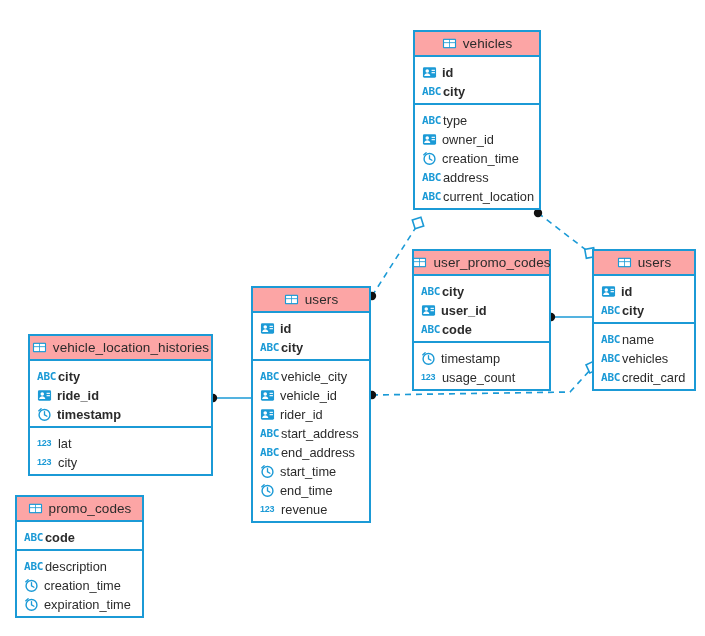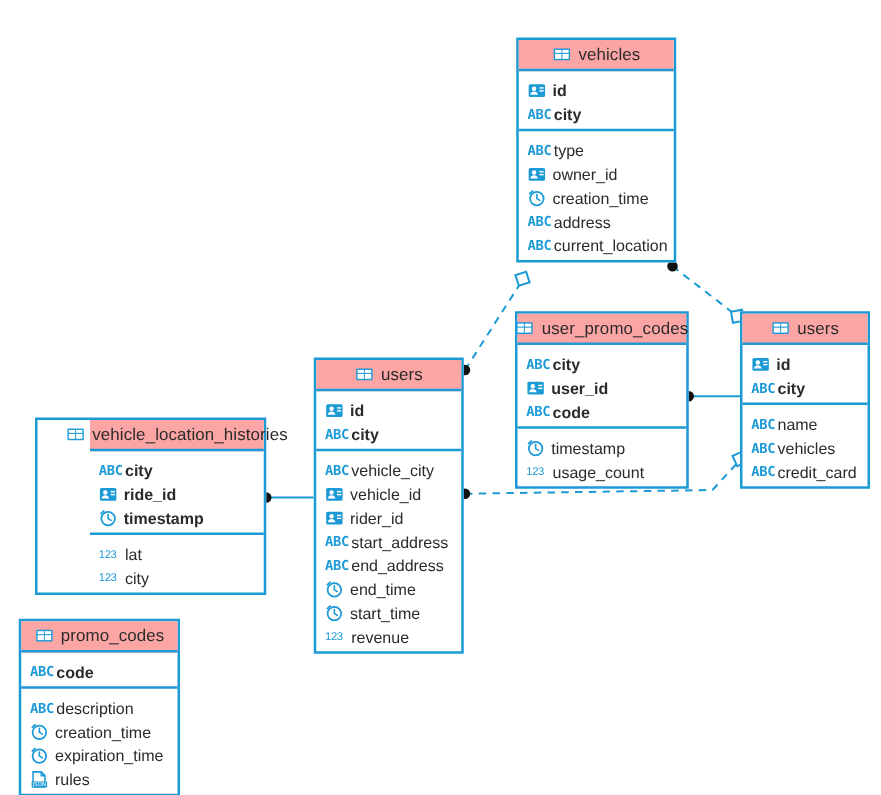--- a/index.html
+++ b/index.html
@@ -101,21 +101,21 @@
     color: #1b9ad6;
     letter-spacing: -0.2px;
     font-family: "DejaVu Sans Mono", monospace;
     text-align: left;
     line-height: 15px;
   }
   .ico-123 {
     flex: 0 0 auto;
     width: 16px;
     font-size: 9px;
-    font-weight: normal;
+    font-weight: bold;
     color: #1b9ad6;
     letter-spacing: -0.3px;
     font-family: "Liberation Sans", sans-serif;
     text-align: left;
     line-height: 15px;
   }
 
   
 </style>
 </head>
@@ -389,39 +389,39 @@
           <span class="field-name">end_address</span>
         </div>
         <div class="field-row">
           <span class="ico">
             <svg viewBox="0 0 16 16" width="15" height="15">
               <circle cx="8" cy="8.4" r="5.8" fill="#ffffff" stroke="#1b9ad6" stroke-width="1.5"></circle>
               <path d="M8 4.9 L8 8.4 L10.6 9.9" fill="none" stroke="#1b9ad6" stroke-width="1.4" stroke-linecap="round"></path>
               <path d="M1.9 4.1 L4.4 1.9" fill="none" stroke="#1b9ad6" stroke-width="1.4" stroke-linecap="round"></path>
             </svg>
           </span>
+          <span class="field-name">start_time</span>
+        </div>
+        <div class="field-row">
+          <span class="ico">
+            <svg viewBox="0 0 16 16" width="15" height="15">
+              <circle cx="8" cy="8.4" r="5.8" fill="#ffffff" stroke="#1b9ad6" stroke-width="1.5"></circle>
+              <path d="M8 4.9 L8 8.4 L10.6 9.9" fill="none" stroke="#1b9ad6" stroke-width="1.4" stroke-linecap="round"></path>
+              <path d="M1.9 4.1 L4.4 1.9" fill="none" stroke="#1b9ad6" stroke-width="1.4" stroke-linecap="round"></path>
+            </svg>
+          </span>
           <span class="field-name">end_time</span>
-        </div>
-        <div class="field-row">
-          <span class="ico">
-            <svg viewBox="0 0 16 16" width="15" height="15">
-              <circle cx="8" cy="8.4" r="5.8" fill="#ffffff" stroke="#1b9ad6" stroke-width="1.5"></circle>
-              <path d="M8 4.9 L8 8.4 L10.6 9.9" fill="none" stroke="#1b9ad6" stroke-width="1.4" stroke-linecap="round"></path>
-              <path d="M1.9 4.1 L4.4 1.9" fill="none" stroke="#1b9ad6" stroke-width="1.4" stroke-linecap="round"></path>
-            </svg>
-          </span>
-          <span class="field-name">start_time</span>
         </div>
         <div class="field-row">
           <span class="ico-123">123</span>
           <span class="field-name">revenue</span>
         </div>
       </div>
     </div>
-    <div class="table-box" style="left: 28px; top: 334px; width: 185px; padding-left: 42px;">
+    <div class="table-box" style="left: 28px; top: 334px; width: 185px;">
       <div class="table-title">
         <span class="ico">
           <svg viewBox="0 0 16 16" width="15" height="15">
             <rect x="1" y="3" width="14" height="10" rx="1" fill="#1b9ad6"></rect>
             <rect x="2.2" y="4.2" width="5.4" height="2.5" fill="#ffffff"></rect>
             <rect x="8.4" y="4.2" width="5.4" height="2.5" fill="#ffffff"></rect>
             <rect x="2.2" y="7.6" width="5.4" height="4.2" fill="#ffffff"></rect>
             <rect x="8.4" y="7.6" width="5.4" height="4.2" fill="#ffffff"></rect>
           </svg>
         </span>
@@ -503,26 +503,15 @@
         <div class="field-row">
           <span class="ico">
             <svg viewBox="0 0 16 16" width="15" height="15">
               <circle cx="8" cy="8.4" r="5.8" fill="#ffffff" stroke="#1b9ad6" stroke-width="1.5"></circle>
               <path d="M8 4.9 L8 8.4 L10.6 9.9" fill="none" stroke="#1b9ad6" stroke-width="1.4" stroke-linecap="round"></path>
               <path d="M1.9 4.1 L4.4 1.9" fill="none" stroke="#1b9ad6" stroke-width="1.4" stroke-linecap="round"></path>
             </svg>
           </span>
           <span class="field-name">expiration_time</span>
         </div>
-        <div class="field-row">
-          <span class="ico">
-            <svg viewBox="0 0 16 16" width="15" height="15">
-              <path d="M2.6 1.6 h7 l3.2 3.2 v9.6 h-10.2 z" fill="#ffffff" stroke="#1b9ad6" stroke-width="1.3"></path>
-              <path d="M9.6 1.6 v3.2 h3.2" fill="none" stroke="#1b9ad6" stroke-width="1.3"></path>
-              <rect x="1.4" y="9.8" width="13.2" height="5" rx="0.6" fill="#1b9ad6"></rect>
-              <text x="8" y="13.8" font-size="4.6" font-family="DejaVu Sans, sans-serif" fill="#ffffff" text-anchor="middle">JSON</text>
-            </svg>
-          </span>
-          <span class="field-name">rules</span>
-        </div>
       </div>
     </div>
   </div>
 
 </body></html>

